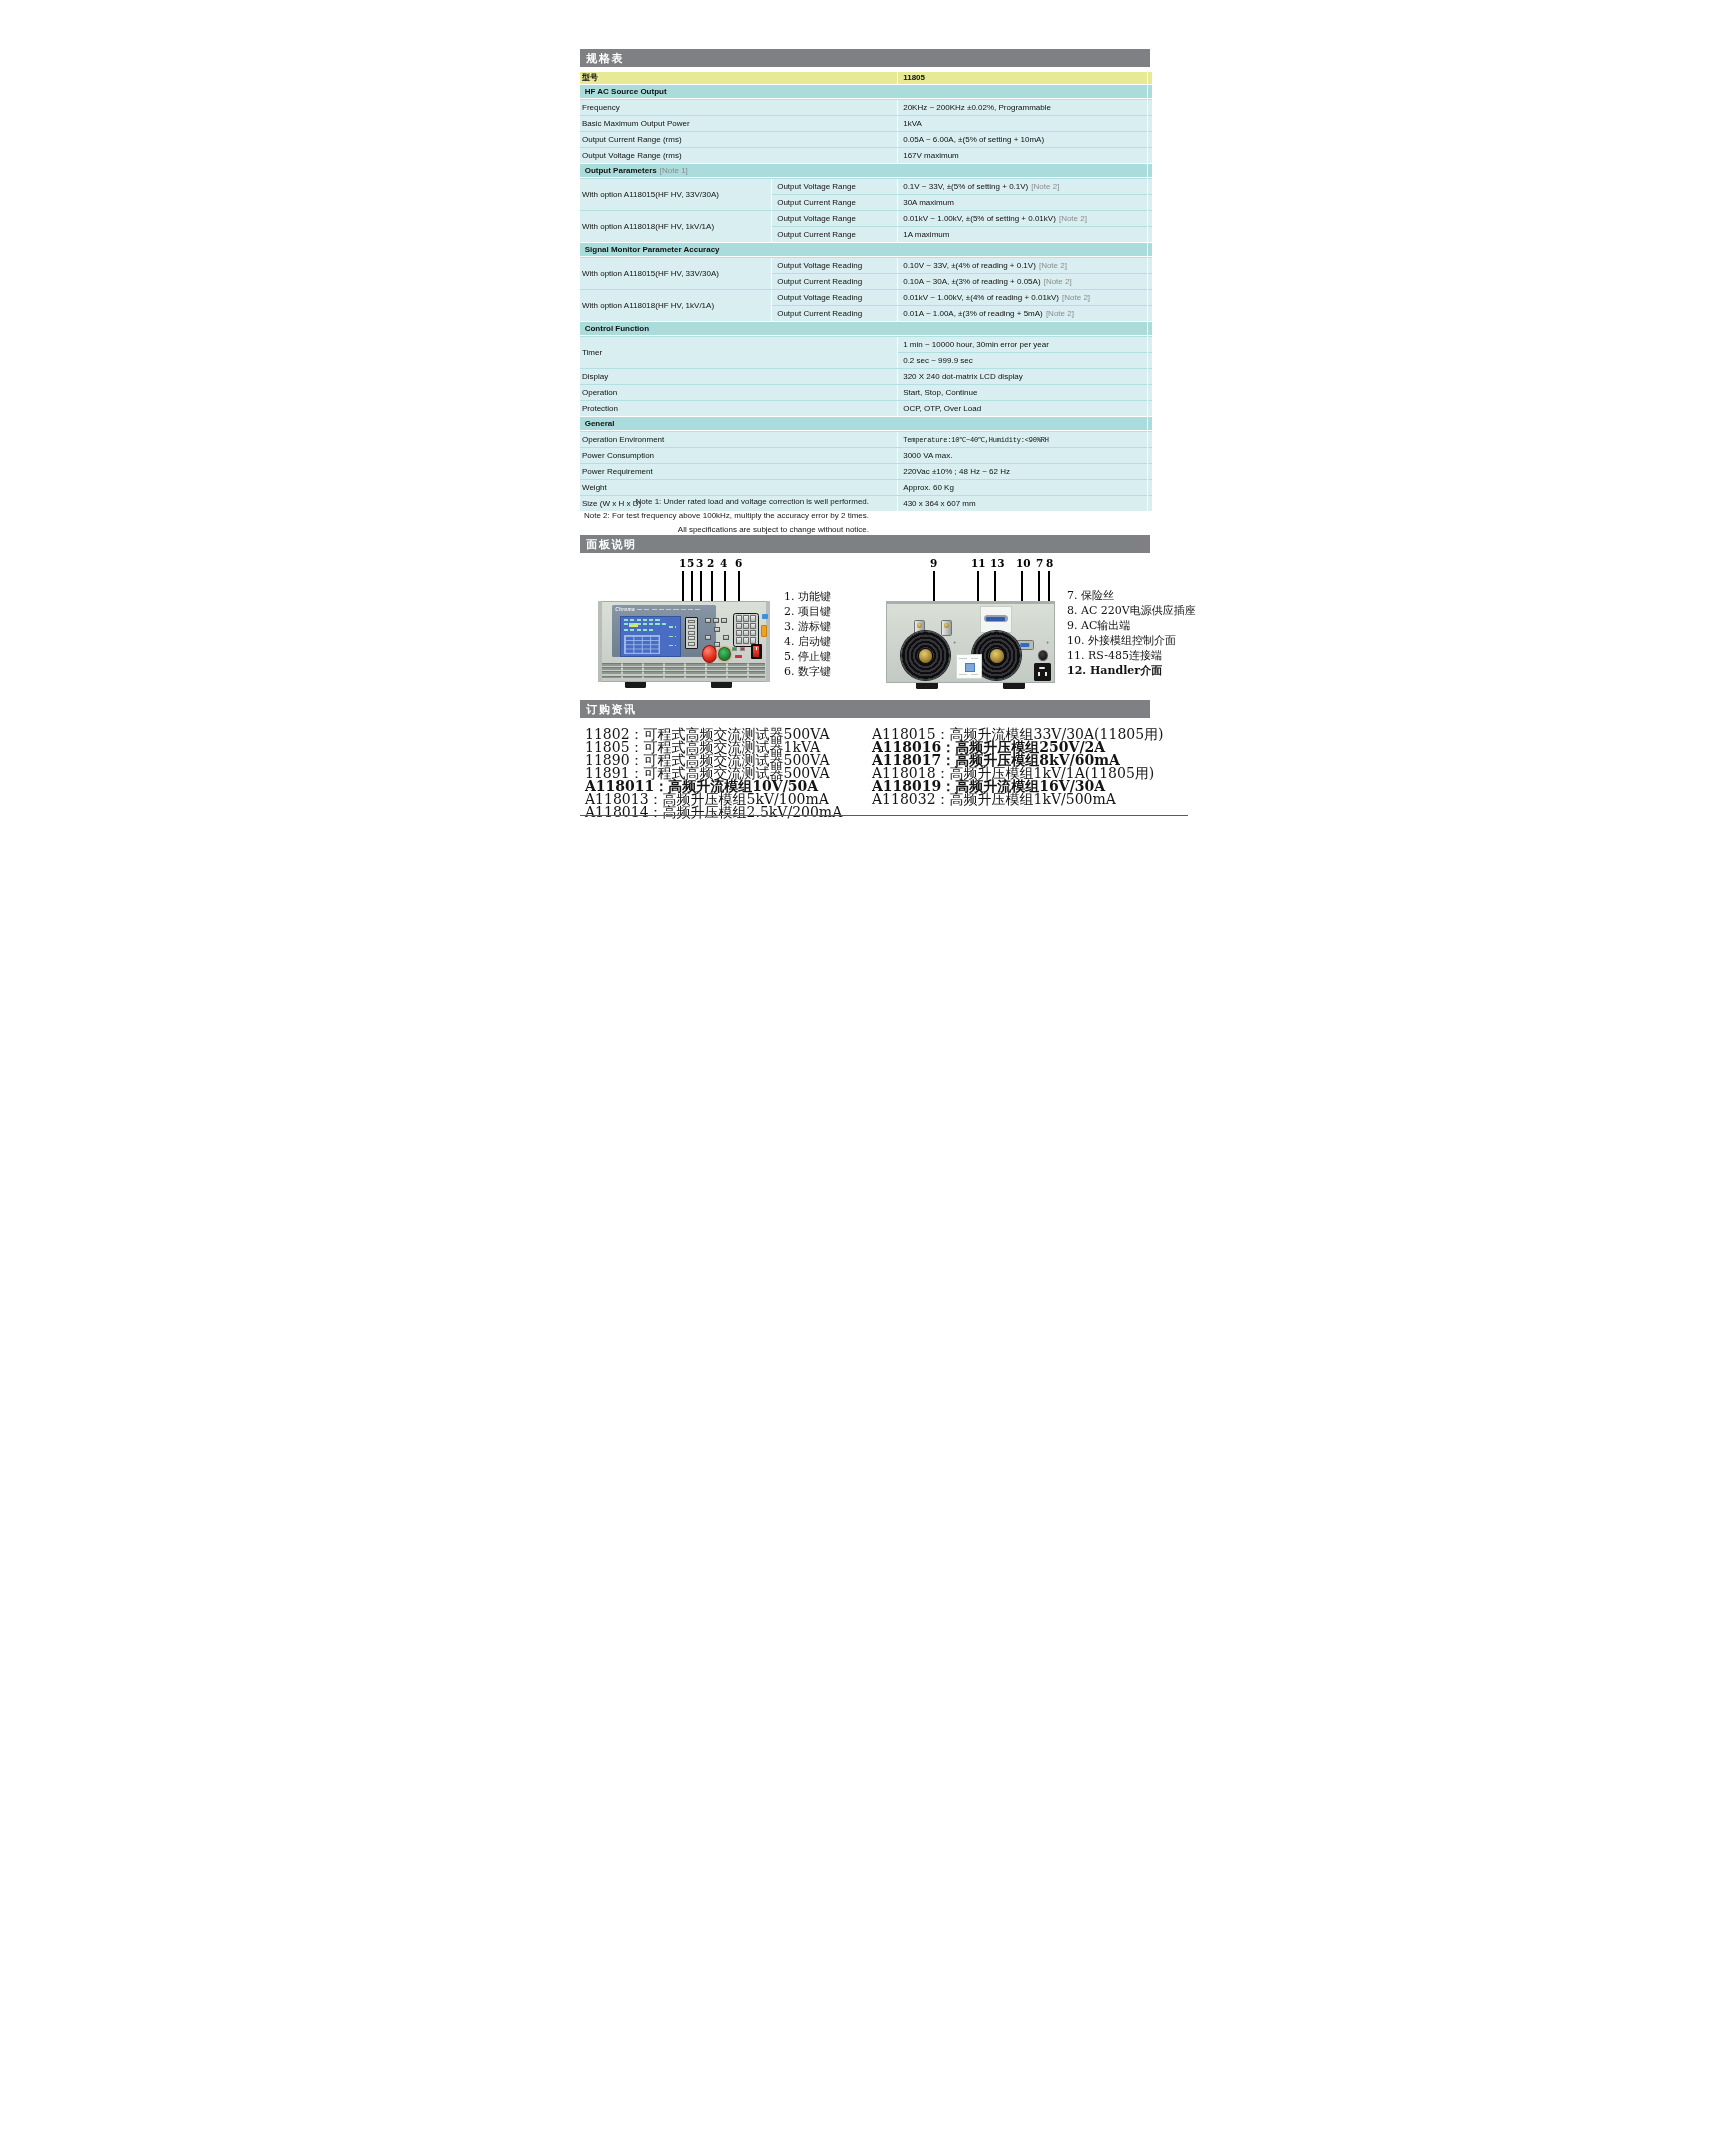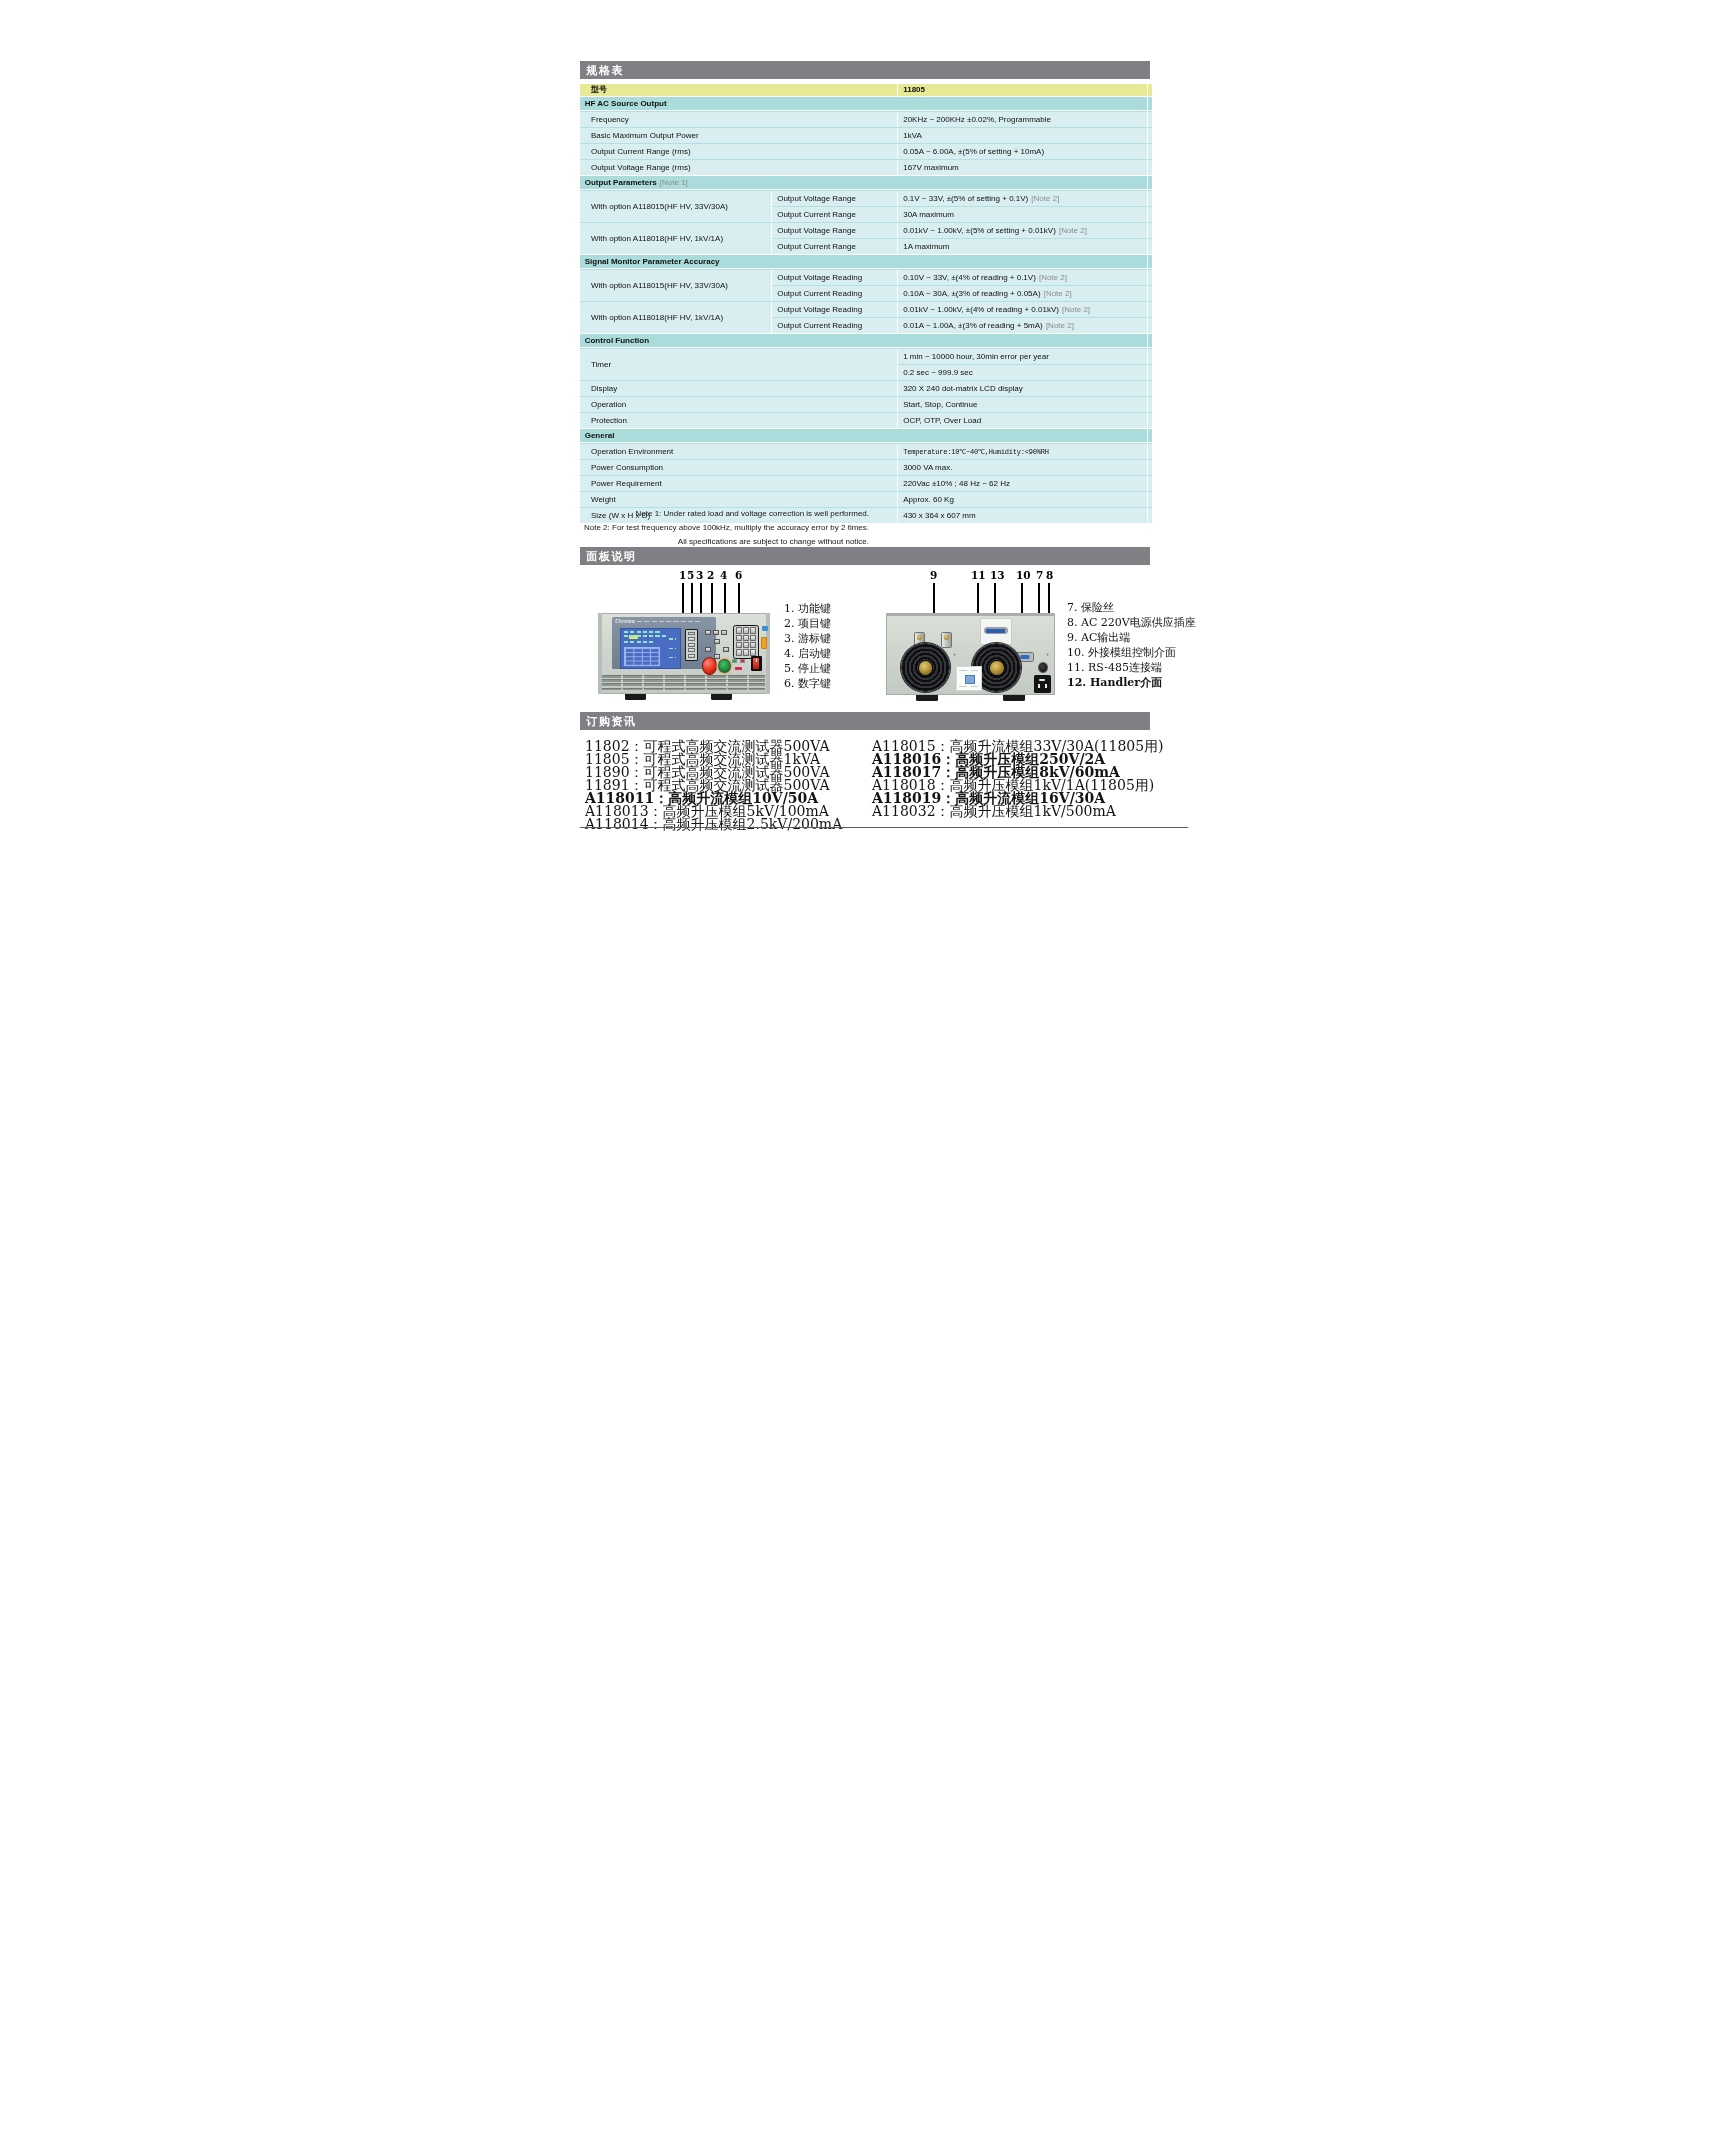--- a/index.html
+++ b/index.html
@@ -1,31 +1,31 @@
 <!DOCTYPE html>
 <html style="font-size:8.4px"><head>
 <meta charset="utf-8">
 <style>
   html,body{margin:0;padding:0;background:#ffffff;}
   body{font-family:"Liberation Sans","DejaVu Sans",sans-serif;color:#111;}
-  .page{position:relative;width:664px;height:820px;margin:12px auto;background:#fff;overflow:hidden;}
+  .page{position:relative;width:664px;height:820px;margin:0 auto;background:#fff;overflow:hidden;}
 
   
   .secbar{position:absolute;left:46px;width:570px;height:18.3px;background:#7e8083;color:#fff;
           font-weight:700;font-size:11px;line-height:18.3px;padding-left:6.3px;letter-spacing:1.6px;box-sizing:border-box;}
 
   
   .spec-table{position:absolute;left:46px;top:72px;width:572px;background:#d8eef0;font-size:8px;color:#101010;}
   .spec-table::after{content:"";position:absolute;top:0;bottom:0;right:3.7px;width:1px;background:rgba(255,255,255,.85);}
   .sr{display:flex;align-items:stretch;position:relative;}
   .sr-model{height:11.5px;background:#e7e996;font-weight:700;}
   .sr-sect{height:13px;background:#abdcdc;font-weight:700;border-top:1px solid #fff;border-bottom:1px solid #fff;}
   .sr-sect .cell-full{display:flex;align-items:center;padding-left:4.7px;width:100%;}
   .sr-data{height:15px;border-top:0.5px solid #b2dfe1;}
-  .cell-l{flex:0 0 318px;display:flex;align-items:center;padding-left:11px;box-sizing:border-box;border-right:1px solid rgba(255,255,255,.9);}
+  .cell-l{flex:0 0 318px;display:flex;align-items:center;padding-left:2px;box-sizing:border-box;border-right:1px solid rgba(255,255,255,.9);}
   .cell-l.narrow{flex:0 0 192px;}
   .cell-v{flex:1;display:flex;align-items:center;padding-left:5.2px;box-sizing:border-box;}
   .grp{border-top:0.5px solid #b2dfe1;}
   .grp-right{flex:1;display:flex;flex-direction:column;}
   .grp-row{display:flex;height:15px;}
   .grp-row + .grp-row{border-top:0.5px solid #b2dfe1;}
   .cell-m{flex:0 0 126px;display:flex;align-items:center;padding-left:5.2px;box-sizing:border-box;border-right:1px solid rgba(255,255,255,.9);}
   .note-tag{color:#8a8c8e;font-weight:400;margin-left:3.1px;white-space:nowrap;}
   .mono-val{font-family:"Liberation Mono","DejaVu Sans Mono",monospace;font-size:7px;letter-spacing:-0.2px;}
   .notes{position:absolute;left:50px;top:495px;font-size:8px;color:#161616;}

